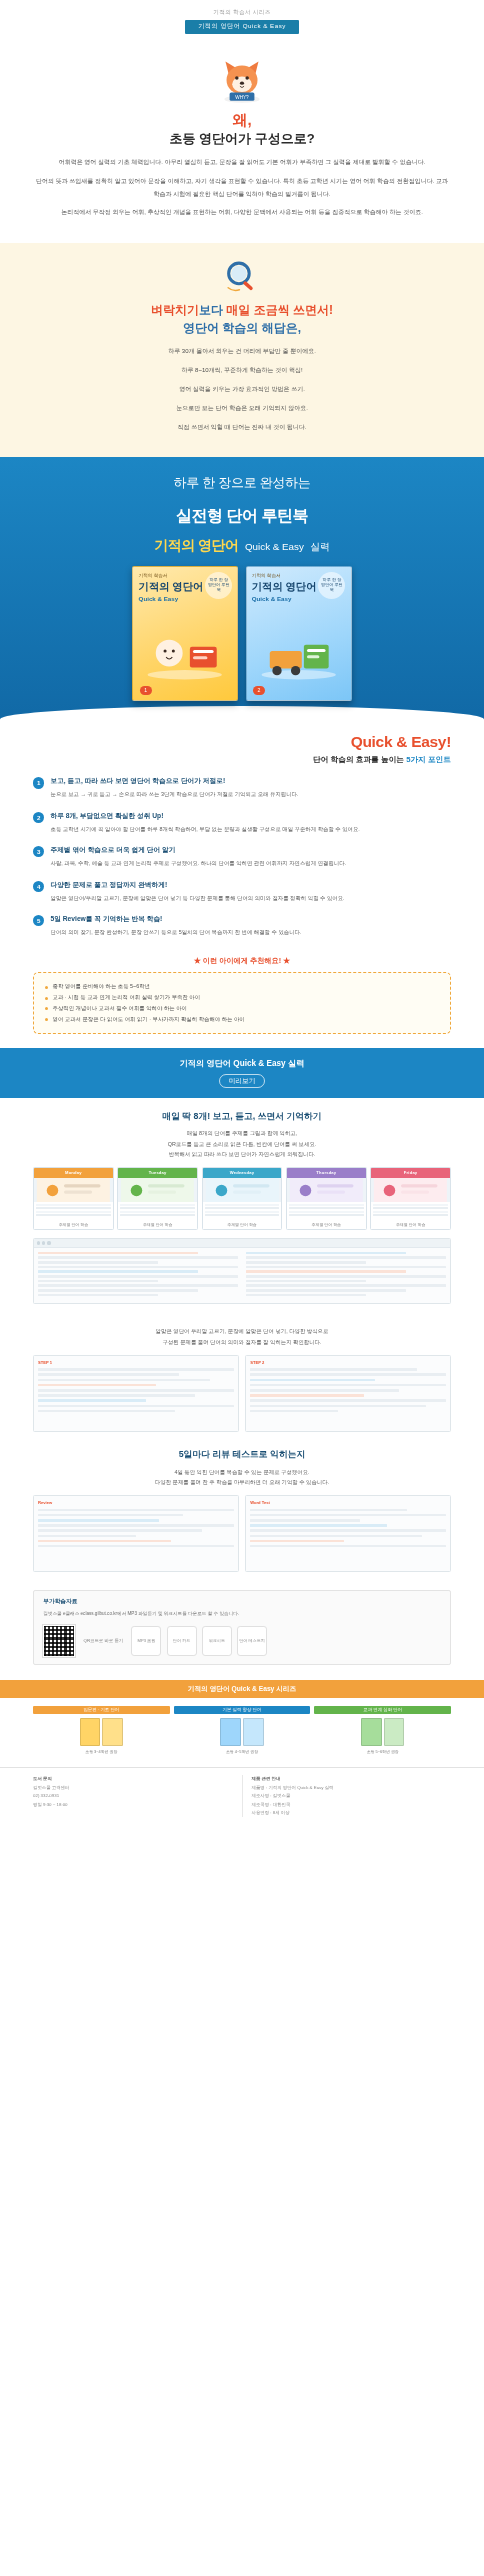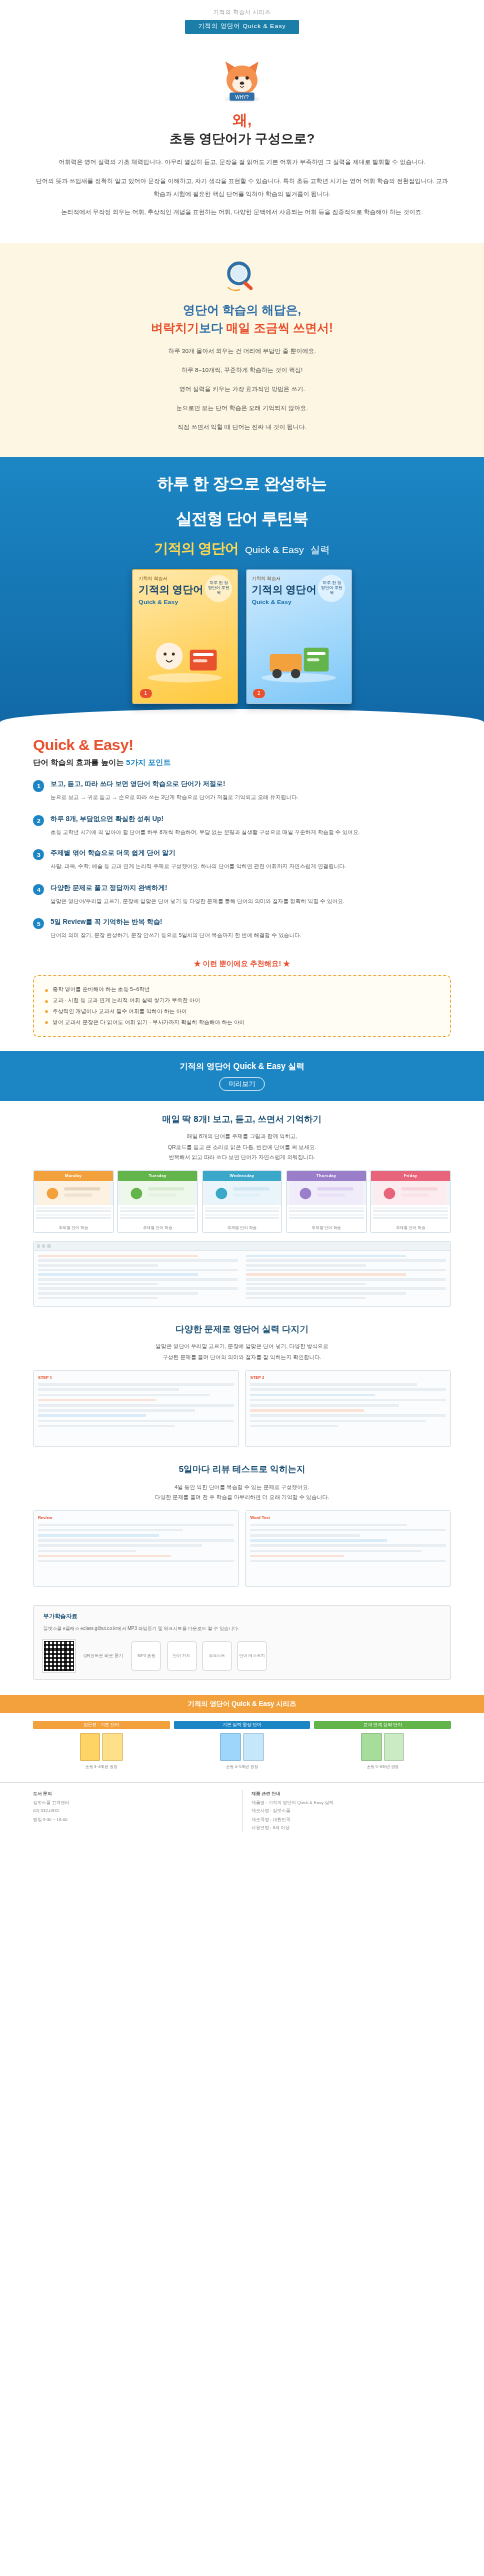--- a/index.html
+++ b/index.html
@@ -76,21 +76,21 @@
 
   
   .sec-banner {
     background: linear-gradient(180deg,#1c86c4 0%, #1169a6 100%);
     padding: 17.5px 20.6px 0 20.6px;
     text-align: center;
     color: #fff;
     position: relative;
     overflow: hidden;
   }
-  .banner-t1 { font-size: 16px; font-weight: bold; letter-spacing: -0.3px; }
+  .banner-t1 { font-size: 13px; font-weight: normal; letter-spacing: -0.3px; }
   .banner-t2 { font-size: 16px; font-weight: bold; margin-top: 14px; letter-spacing: -0.5px; }
   .banner-logo {
     margin: 9.3px auto 4.1px auto;
     display: inline-block;
   }
   .banner-logo .k {
     font-size: 14px; font-weight: bold; color: #ffd84d; letter-spacing: -0.5px;
   }
   .banner-logo .q {
     font-size: 9.8px; color: #ffffff; margin-left: 4.1px;
@@ -123,21 +123,21 @@
     font-size: 4.1px; color: #17466e; display:flex; align-items:center; justify-content:center;
     text-align:center; line-height:1.2; padding: 2.1px;
   }
   .curve-white {
     height: 13.4px; background: #fff; border-radius: 50% 50% 0 0 / 100% 100% 0 0;
     margin: 5.2px -20.6px 0 -20.6px;
   }
 
   
   .sec-points { background: #fff; padding: 13.4px 33px 15.5px 33px; }
-  .qe-head { text-align: left; }
+  .qe-head { text-align: right; }
   .qe-head .qe-logo {
     font-size: 15.5px; font-weight: bold; color: #e8502e; letter-spacing: -0.3px;
   }
   .qe-head .qe-sub {
     font-size: 7.7px; font-weight: bold; color: #2b2b2b; margin-top: 4.1px;
   }
   .qe-head .qe-sub .hl { color: #1c86c4; }
   .point {
     display: flex; gap: 6.2px; margin-top: 11.3px; align-items: flex-start;
   }
@@ -319,24 +319,24 @@
   <div class="sec-answer">
     <div class="magnifier">
       <svg viewBox="0 0 78 74" width="40" height="38">
         <circle cx="33" cy="30" r="20" fill="none" stroke="#2f6fa8" stroke-width="6"></circle>
         <circle cx="33" cy="30" r="15" fill="#d9ecf7"></circle>
         <rect x="45" y="44" width="22" height="7" rx="3.5" transform="rotate(42 45 44)" fill="#e8502e"></rect>
         <path d="M12 58 q10 8 22 4" stroke="#f0a83c" stroke-width="3" fill="none" stroke-linecap="round"></path>
       </svg>
     </div>
     <div class="a-title">
-      <div>영단어 학습의 해답은,</div>
       <div>
         <span class="em">벼락치기</span><span>보다 </span><span class="em">매일 조금씩 쓰면서!</span>
       </div>
+      <div>영단어 학습의 해답은,</div>
     </div>
     <div class="body-text">
       <p>하루 30개 몰아서 외우는 건 머리에 부담만 줄 뿐이에요.</p>
       <p>하루 8~10개씩, 꾸준하게 학습하는 것이 핵심!</p>
       <p>영어 실력을 키우는 가장 효과적인 방법은 쓰기.</p>
       <p>눈으로만 보는 단어 학습은 오래 기억되지 않아요.</p>
       <p>직접 쓰면서 익힐 때 단어는 진짜 내 것이 됩니다.</p>
     </div>
   </div>
 
@@ -435,21 +435,21 @@
     <div class="point">
       <div class="pt-num">5</div>
       <div class="pt-body">
         <div class="pt-title">5일 Review를 꼭 기억하는 반복 학습!</div>
         <div class="pt-desc">단어의 의미 찾기, 문장 완성하기, 문장 안쓰기 등으로 5일치의 단어 복습까지 한 번에 해결할 수 있습니다.</div>
       </div>
     </div>
   </div>
 
   <div class="rec-wrap">
-    <div class="rec-title">★ 이런 뿐이에요 추천해요! ★</div>
+    <div class="rec-title">★ 이런 아이에게 추천해요! ★</div>
     <div class="rec-box">
       <ul>
         <li>중학 영어를 준비해야 하는 초등 5~6학년</li>
         <li>교과 · 시험 등 교과 연계 논리적 어휘 실력 쌓기가 부족한 아이</li>
         <li>추상적인 개념이나 교과서 필수 어휘를 익혀야 하는 아이</li>
         <li>영어 교과서 문장은 다 읽어도 어휘 읽기 · 부사가까지 확실히 학습해야 하는 아이</li>
       </ul>
     </div>
   </div>
 
@@ -586,21 +586,20 @@
             <div class="ln s"></div>
             <div class="ln"></div>
           <div class="ln m"></div>
             <div class="ln s"></div>
         </div>
       </div>
     </div>
   </div>
 
   <div class="feature">
-    <div class="f-title">다양한 문제로 영단어 실력 다지기</div>
     <div class="f-desc" style="white-space:pre-line">알맞은 영단어 우리말 고르기, 문장에 알맞은 단어 넣기, 다양한 방식으로
 구성된 문제를 풀며 단어의 의미와 철자를 잘 익히는지 확인합니다.</div>
     <div class="two-shot">
       <div class="mini-shot">
         <h6>STEP 1</h6>
         <div class="ln"></div>
           <div class="ln" style="width:72%"></div>
           <div class="ln" style="width:88%"></div>
         <div class="ln" style="width:60%;background:#fbe2d7"></div>
           <div class="ln"></div>

